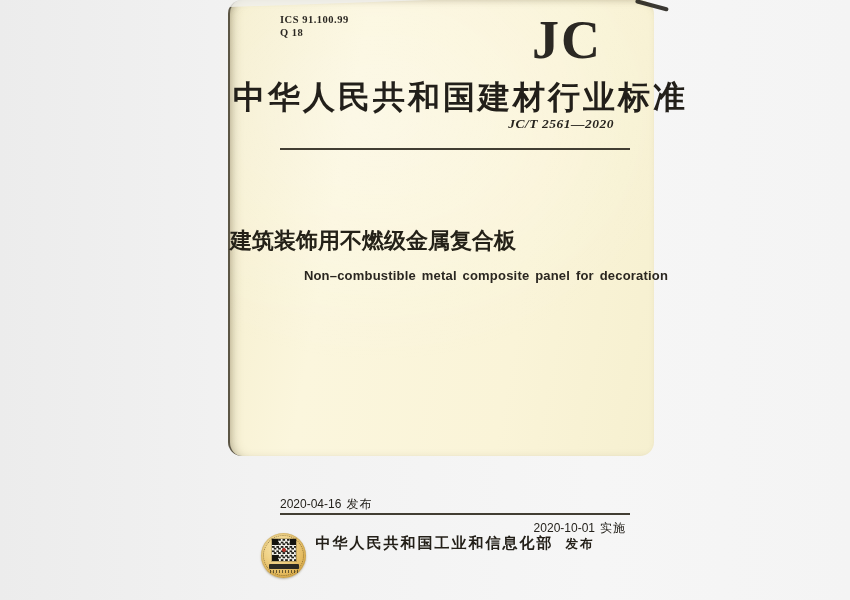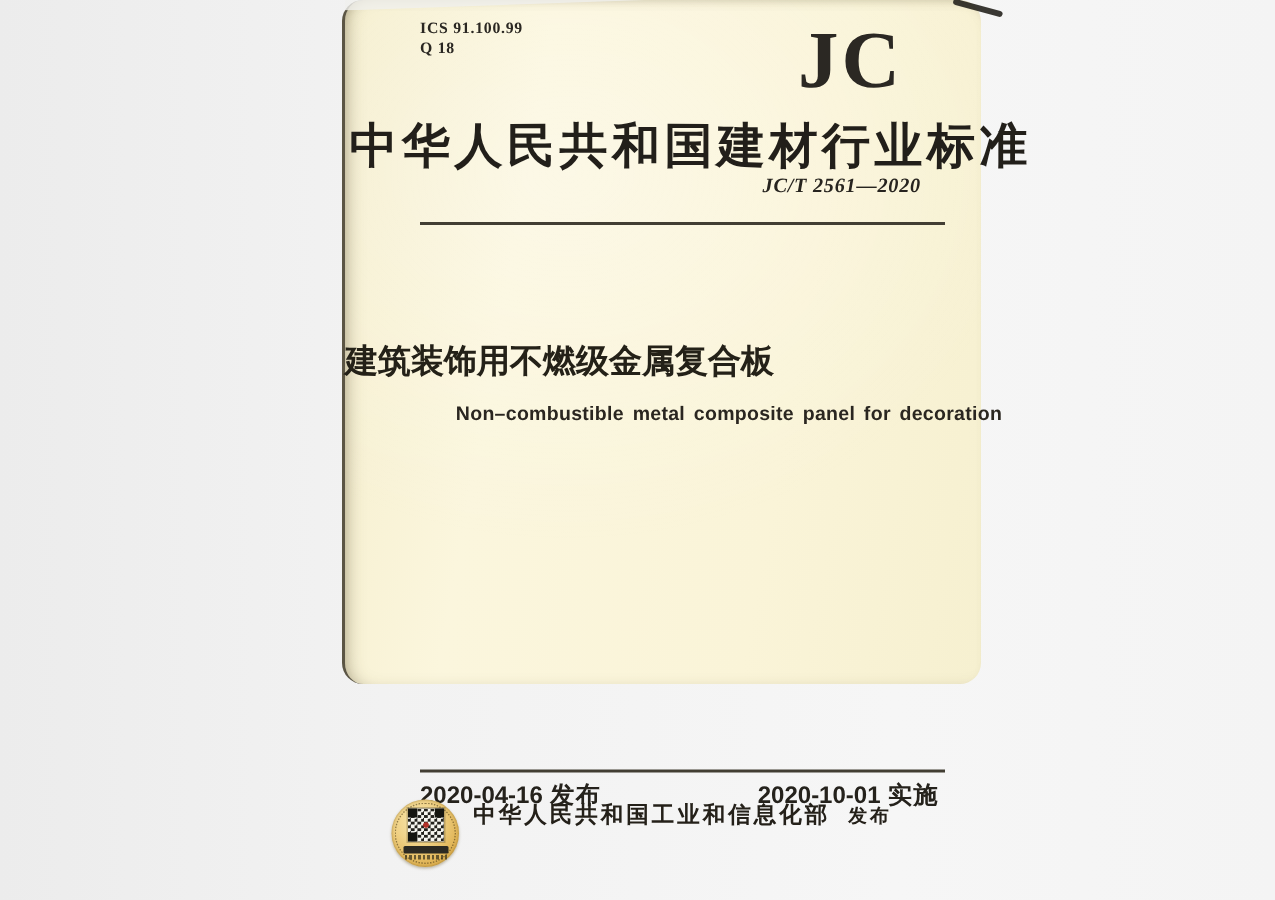--- a/index.html
+++ b/index.html
@@ -77,23 +77,23 @@
     position: absolute; left: 0; top: 268px; width: 100%;
     text-align: center;
     font-family: Liberation Sans, sans-serif;
     font-size: 13px; font-weight: bold; color: #2a2620;
     letter-spacing: 0.2px; word-spacing: 2px; margin-left: 44px;
   }
 
   
   .dates-row {
     position: absolute; left: 50px; top: 496px; width: 350px;
-    display: flex; justify-content: space-between; align-items: flex-end;
+    display: flex; justify-content: space-between; align-items: flex-start;
     font-family: "Liberation Sans", sans-serif;
-    font-size: 16px; font-weight: bold; color: #25221c;
+    font-size: 12px; font-weight: normal; color: #25221c;
   }
   .date-group .date-label { margin-left: 5px; letter-spacing: 1px; }
   .date-right { padding-right: 4px; margin-top: 24px; }
   .issuer-row {
     position: absolute; left: 50px; top: 534px; width: 350px;
     text-align: center; white-space: nowrap;
     color: #242019;
   }
   .issuer-name {
     font-size: 15px; font-weight: bold; letter-spacing: 2px;

